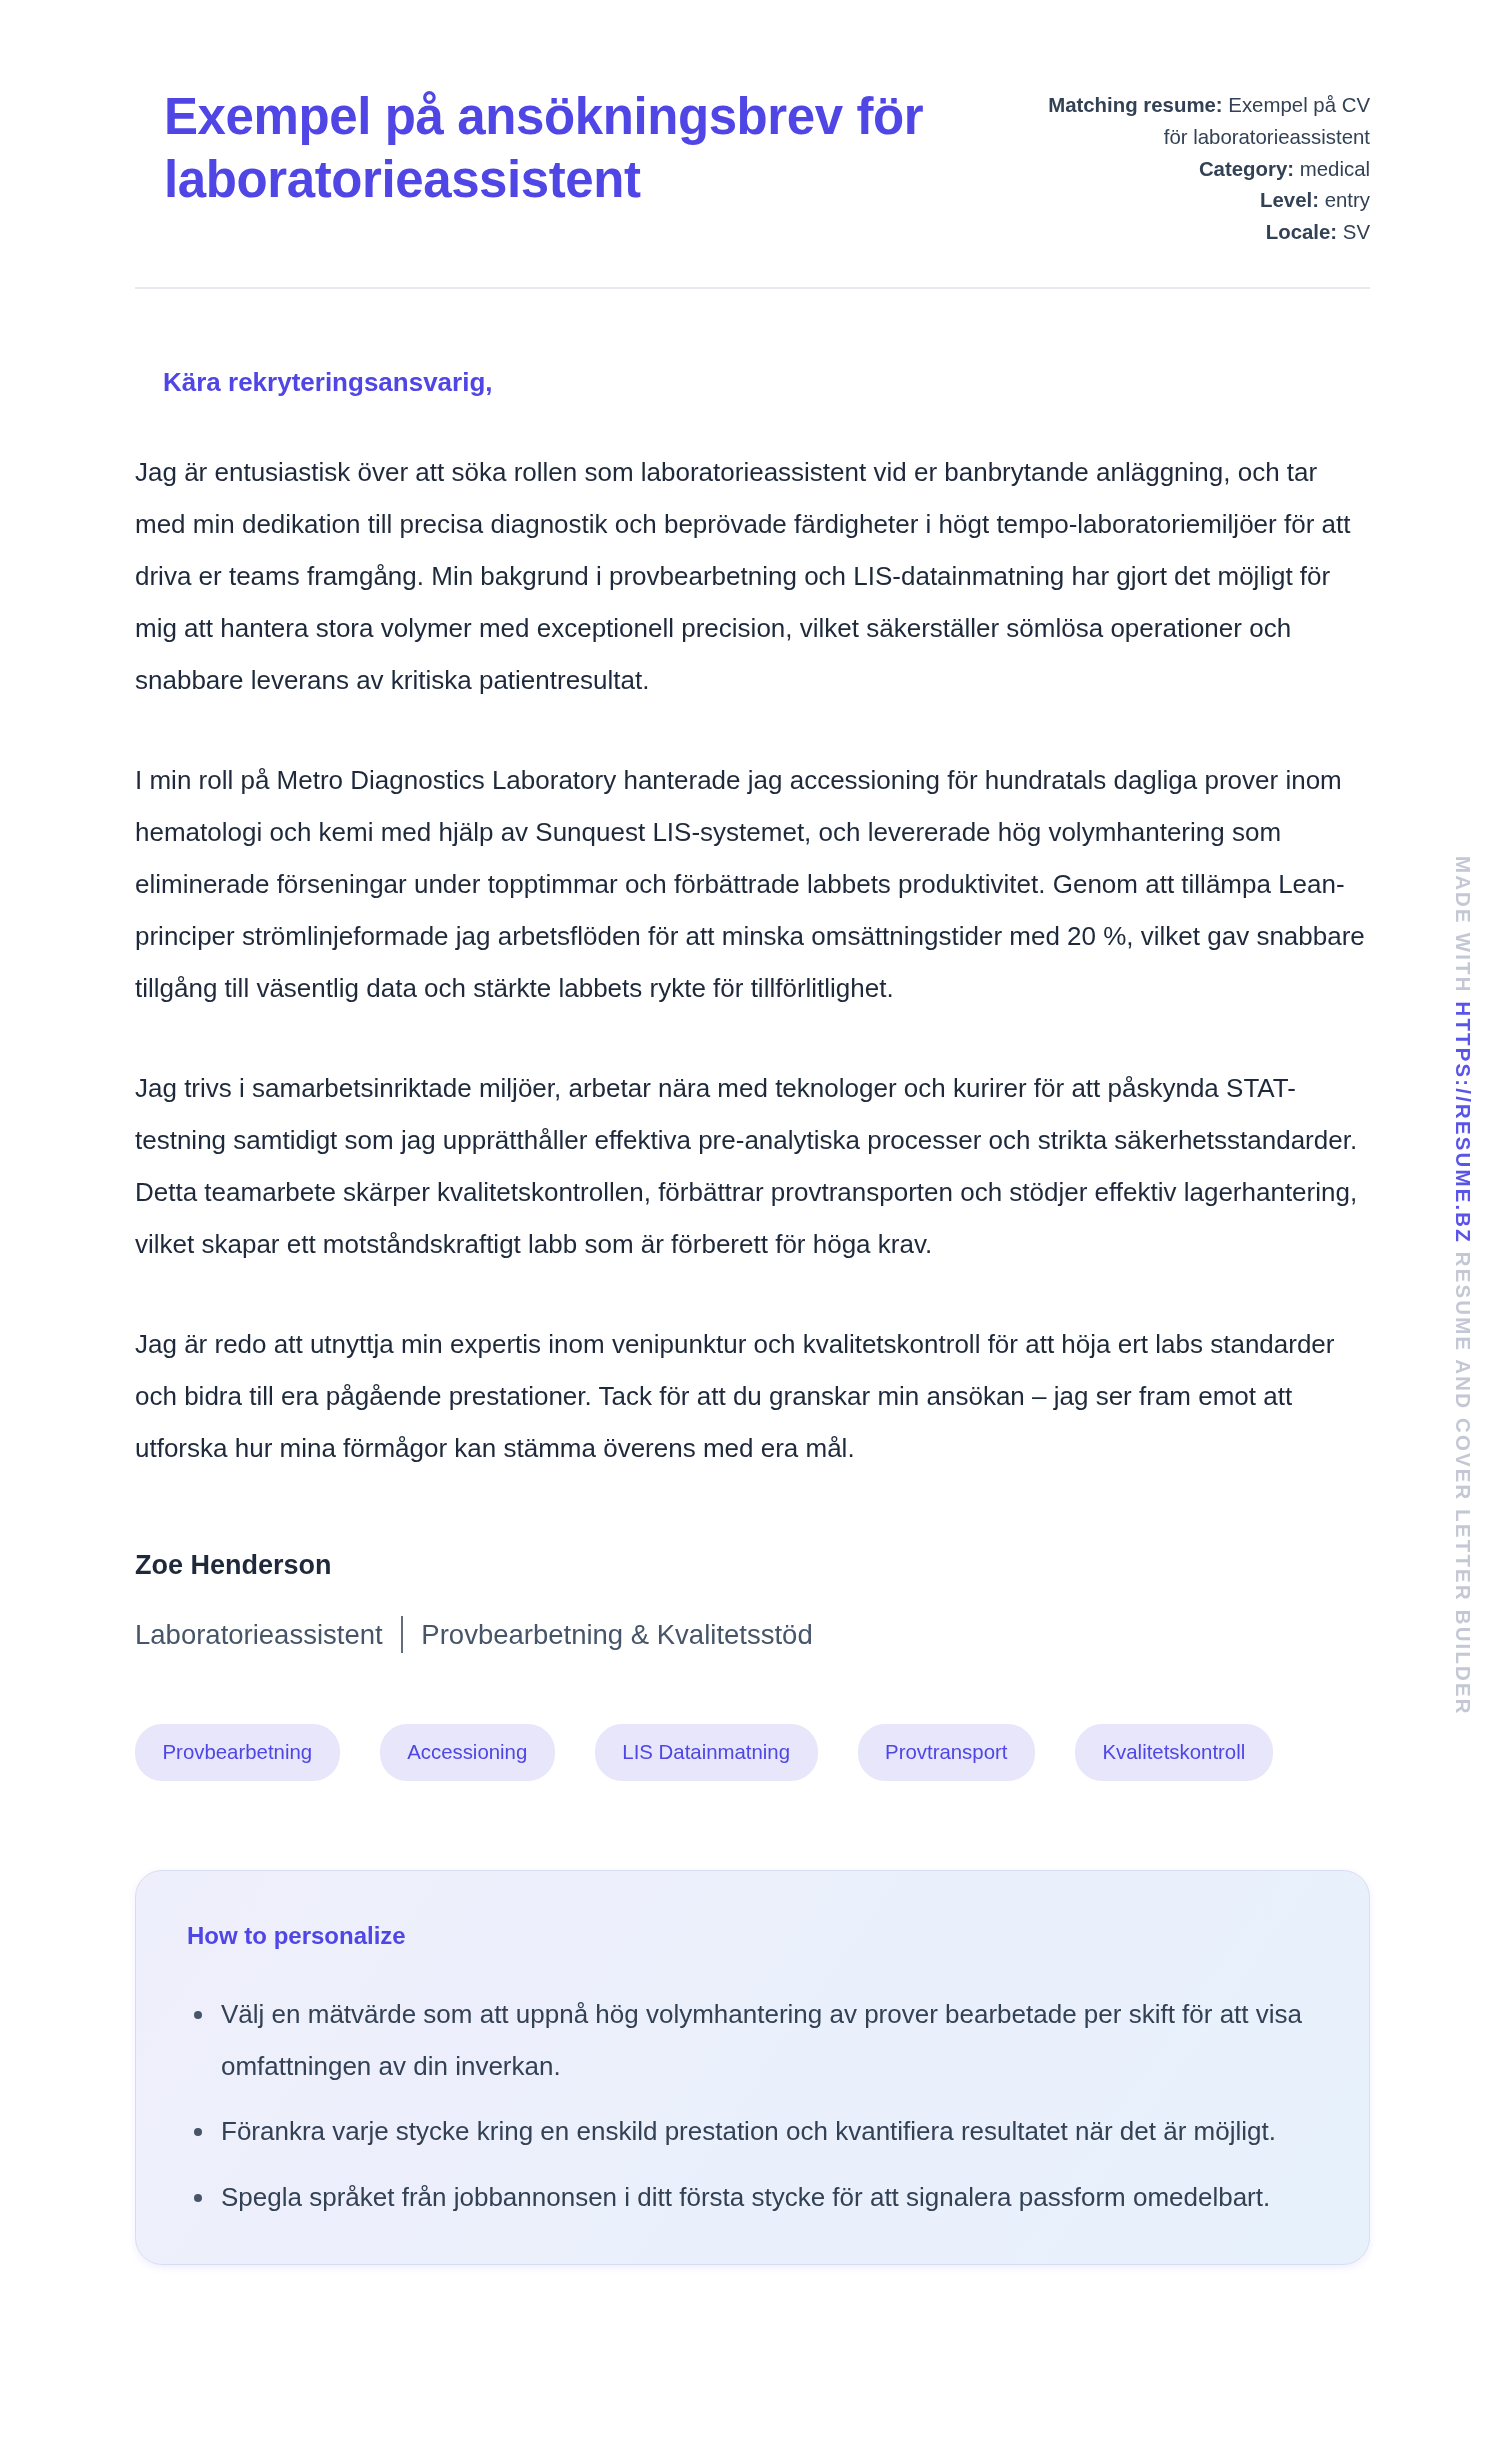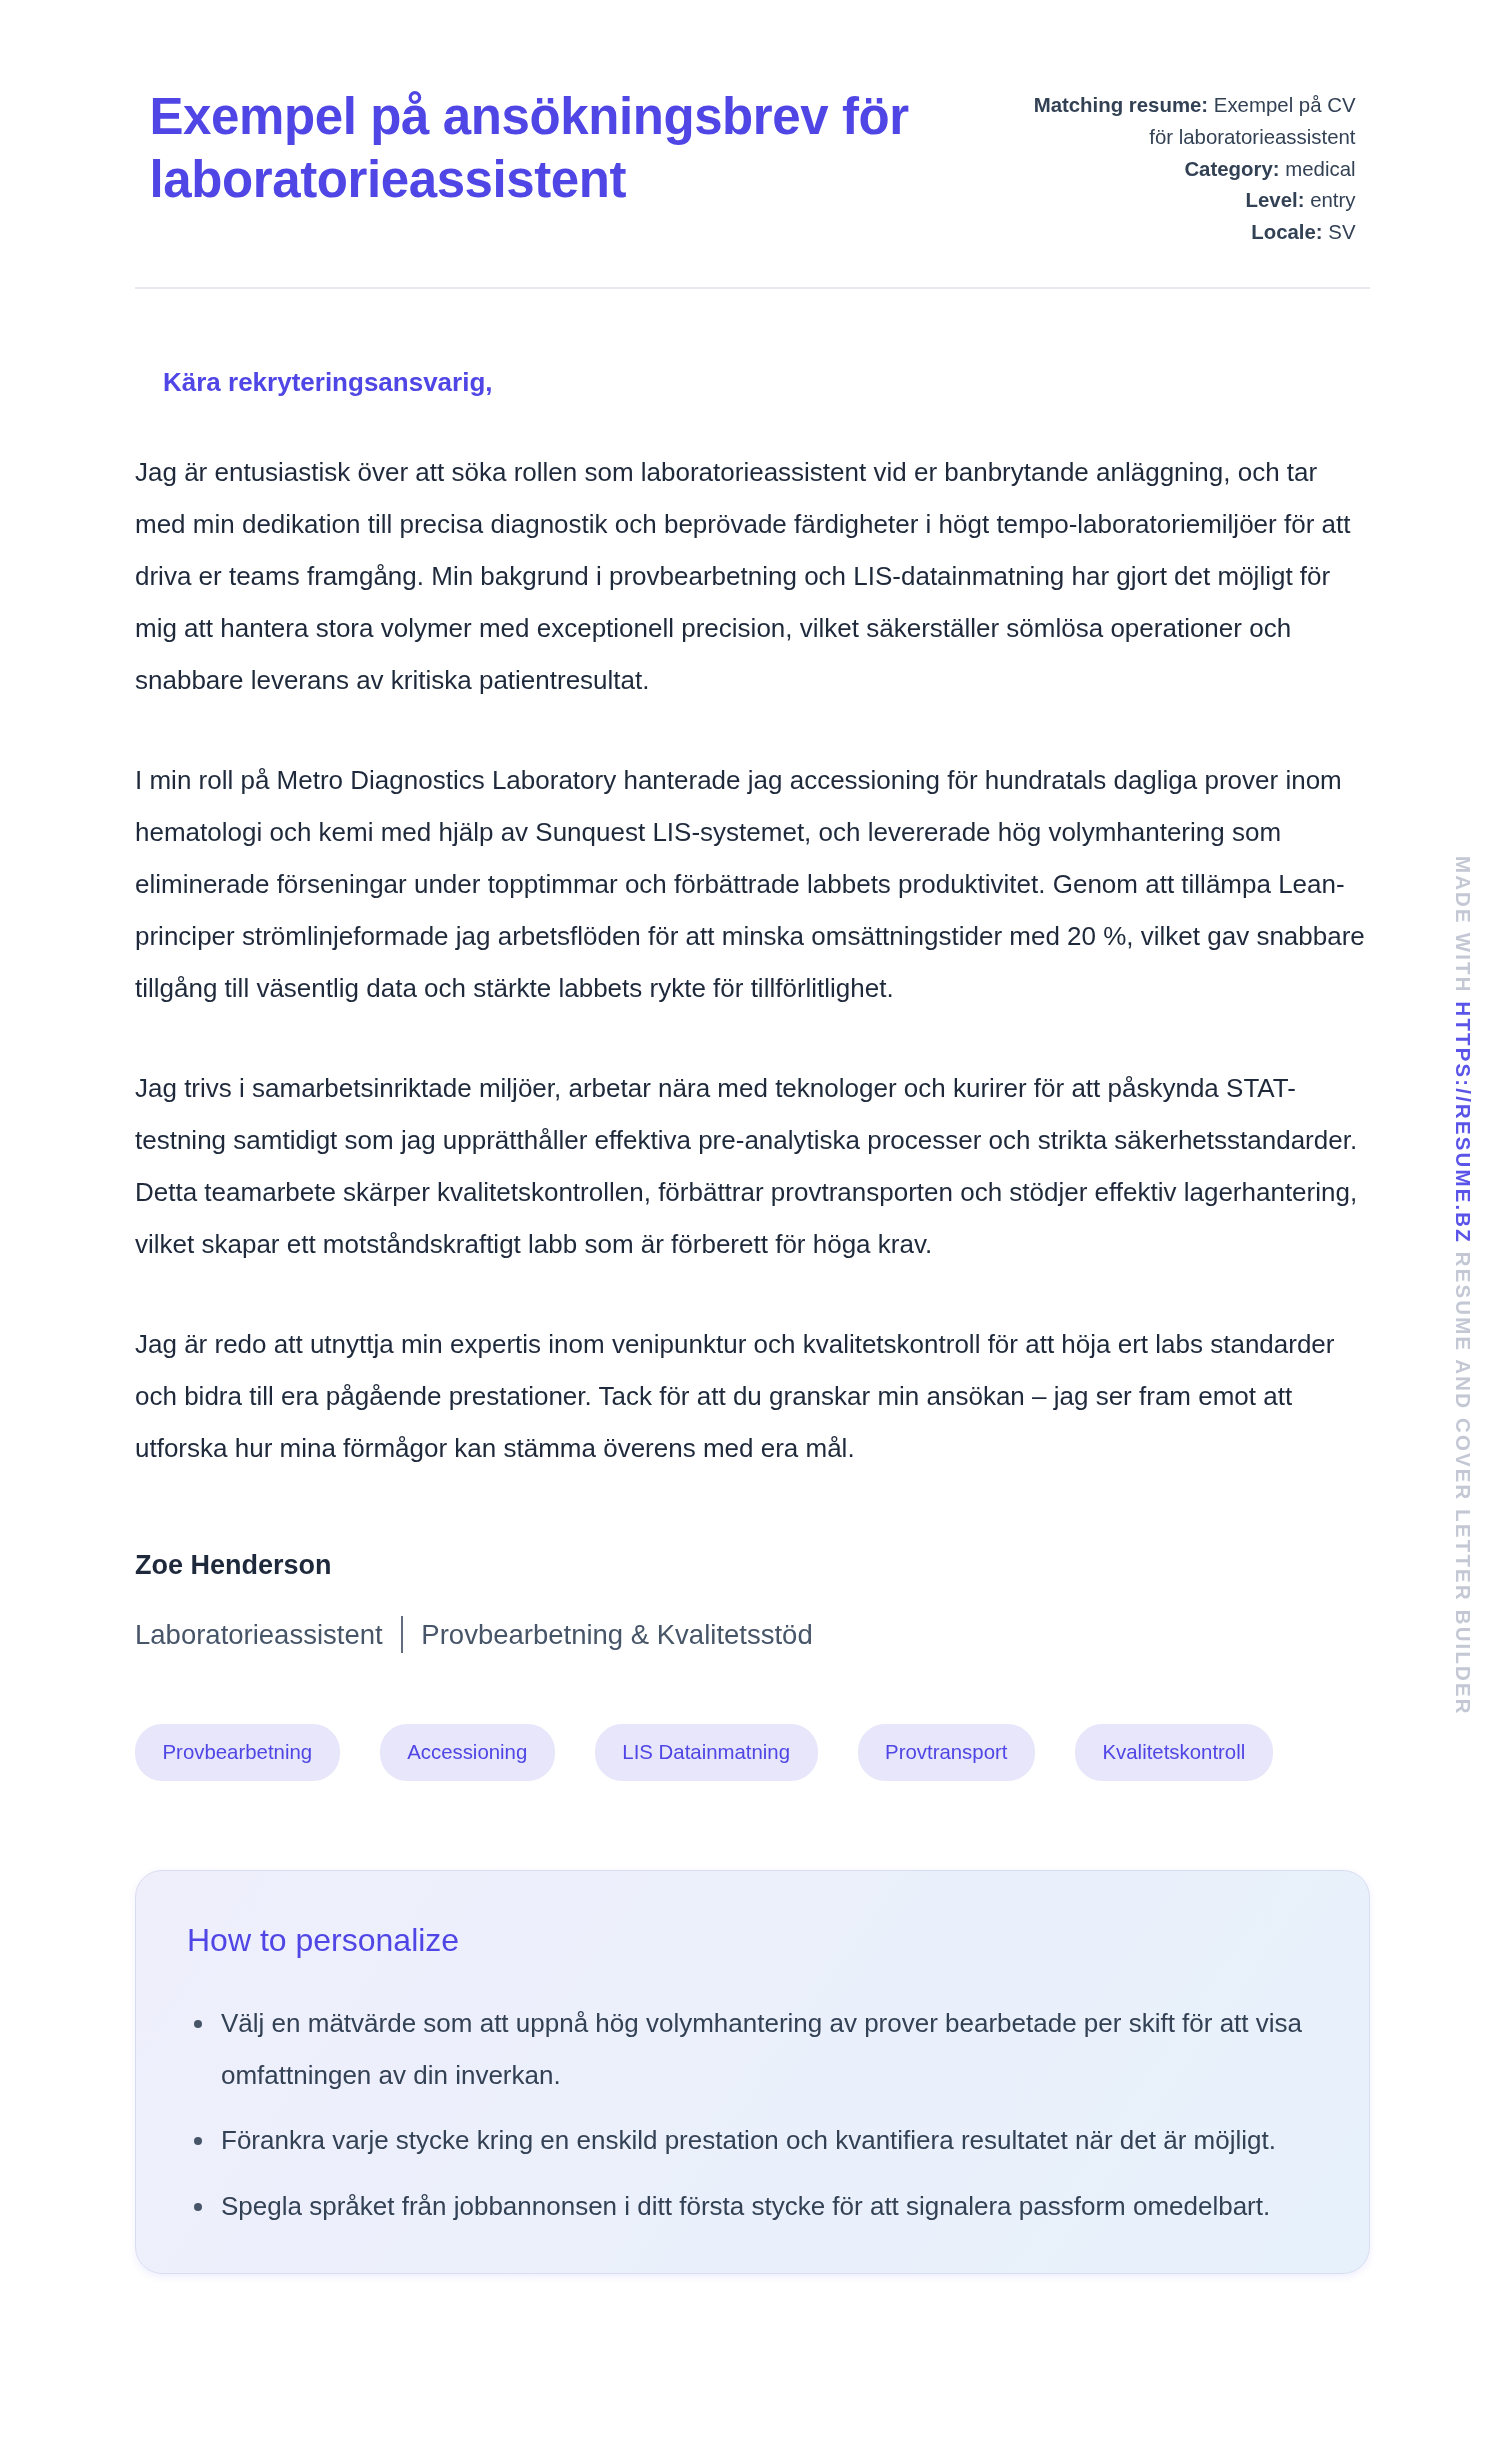--- a/index.html
+++ b/index.html
@@ -19,21 +19,21 @@
     color:var(--body);
     position:relative;
     overflow:hidden;
   }
   .page{
     position:relative;
     width:1508px;height:2438px;
     padding:85px 138px 0 135px;
   }
   
-  .header{display:flex;justify-content:center;align-items:flex-start;}
+  .header{display:flex;justify-content:flex-end;align-items:flex-start;}
   .header-left{max-width:878px;}
   .title{
     font-size:51px;line-height:1.24;font-weight:700;
     color:var(--accent);letter-spacing:-0.4px;
     margin-bottom:14px;
   }
   .subtitle{
     font-size:27.5px;line-height:1.82;font-weight:600;
     color:var(--slate);max-width:887px;
   }
@@ -83,21 +83,21 @@
   
   .card{
     margin-top:89px;
     border-radius:27px;
     border:0.9px solid #d9ddf1;
     background:linear-gradient(125deg,#efeffc 0%,#ebf0fb 45%,#e7f1fb 100%);
     box-shadow:0 2.7px 7px rgba(99,102,241,0.10);
     padding:51px 44px 41px 51px;
   }
   .card-heading{
-    font-size:32px;font-weight:400;color:var(--accent);
+    font-size:24px;font-weight:700;color:var(--accent);
     margin-bottom:39px;
   }
   .card-list{list-style:none;}
   .card-list li{
     position:relative;
     padding-left:34px;
     font-size:26px;line-height:1.98;color:var(--slate);
     margin-bottom:14px;
     max-width:1171px;
   }

